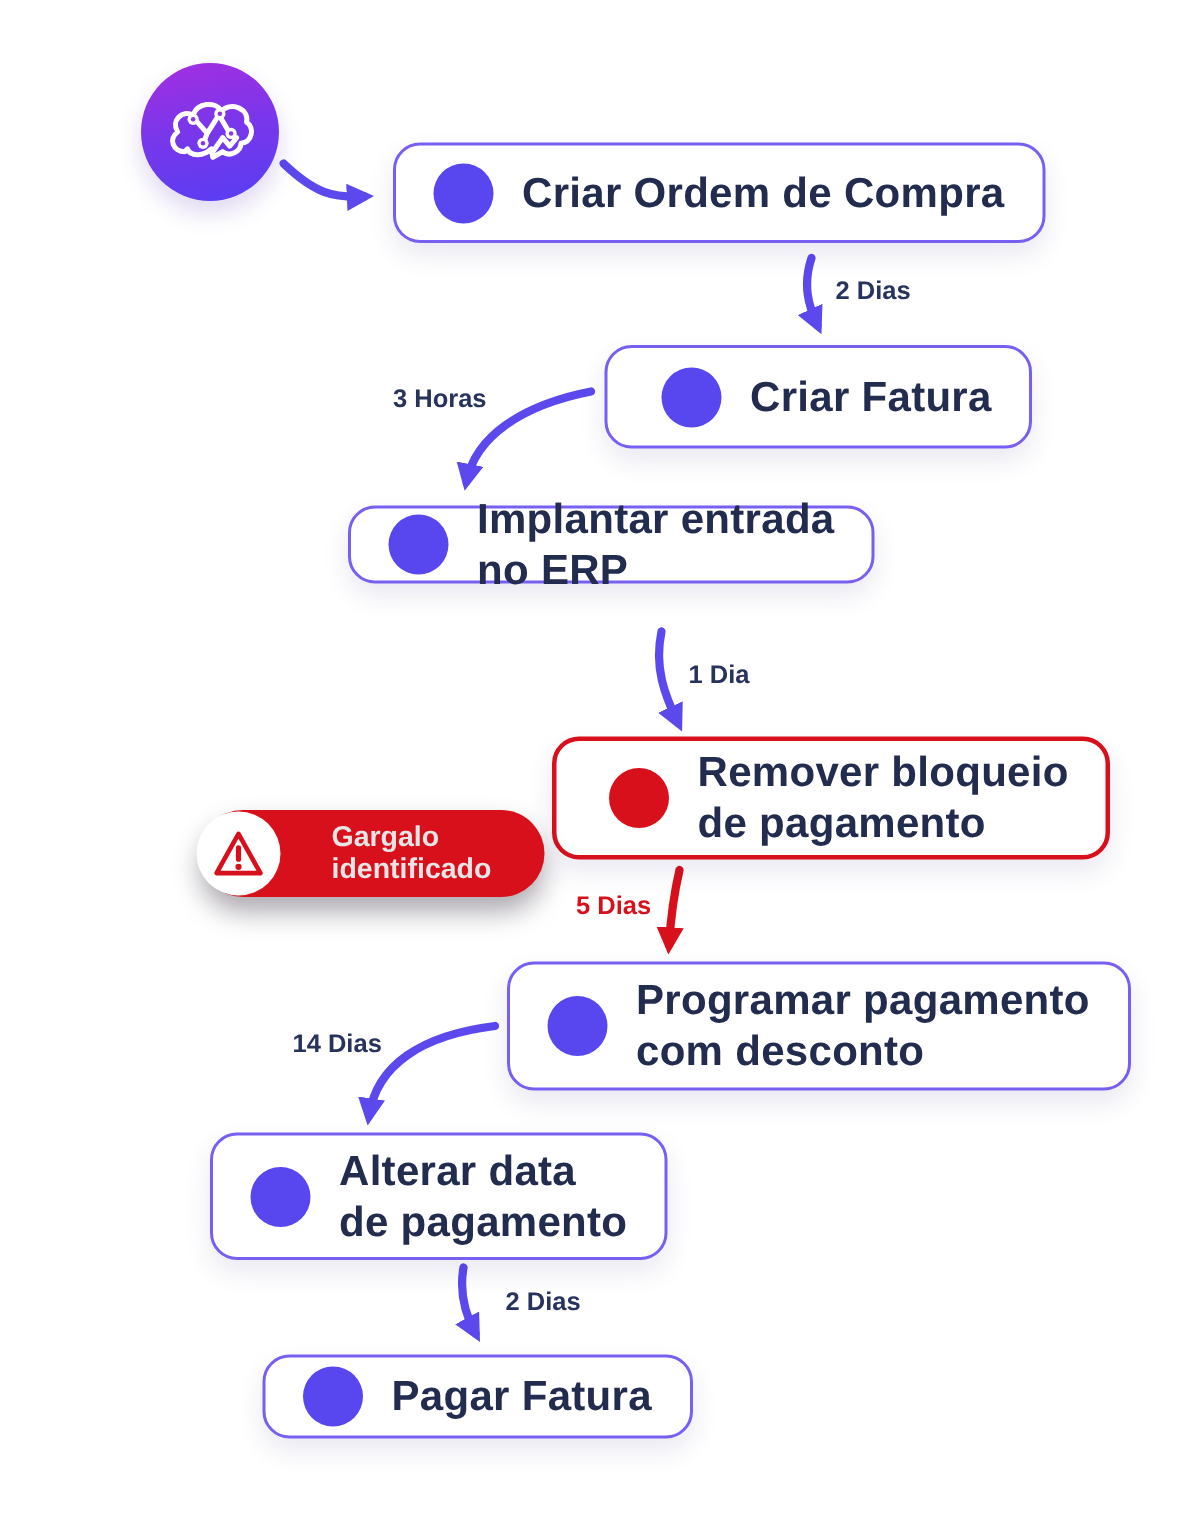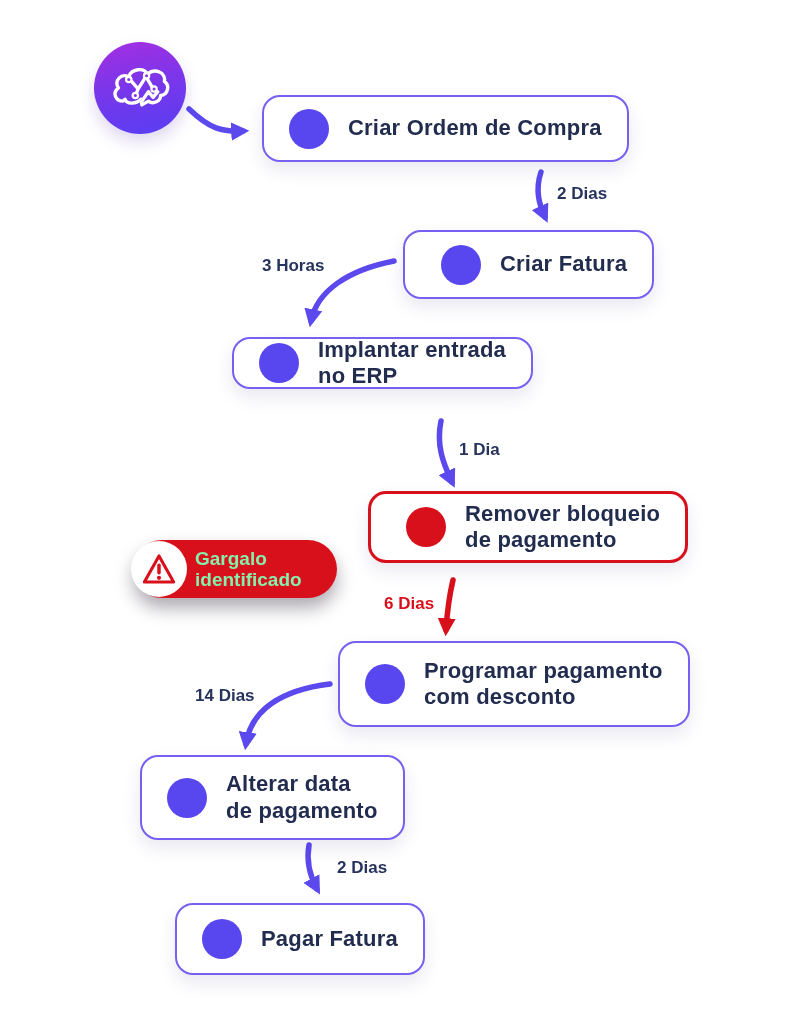--- a/index.html
+++ b/index.html
@@ -16,36 +16,36 @@
   }
   .node{
     position:absolute;display:flex;align-items:center;gap:19px;
     background:#ffffff;border:2.5px solid #7660f2;border-radius:18px;
     padding:0 25px;box-sizing:border-box;
     box-shadow:0 8px 18px rgba(44,32,120,0.10);
   }
   .node.bottleneck{border-color:#d8101c;border-width:3px;}
   .dot{width:40px;height:40px;border-radius:50%;background:#5846ef;flex:none;}
   .node.bottleneck .dot{background:#d8101c;}
-  .node-label{font-weight:bold;color:#222c4f;font-size:22px;line-height:1.2;letter-spacing:0.2px;}
+  .node-label{font-weight:bold;color:#222c4f;font-size:28px;line-height:1.2;letter-spacing:0.2px;}
   .node-label span{display:block;white-space:nowrap;}
   .edge-label{
     position:absolute;font-weight:bold;font-size:17px;color:#26335c;white-space:nowrap;
   }
   .edge-label.red{color:#d8101c;}
   .badge{
     position:absolute;left:133px;top:540px;height:58px;display:flex;align-items:center;
     background:#d8101c;border-radius:30px;padding:0 22px 0 62px;
     box-shadow:0 10px 18px rgba(20,10,30,0.35);
   }
   .badge-circle{
     position:absolute;left:-2px;top:1px;width:56px;height:56px;border-radius:50%;
     background:#ffffff;display:flex;align-items:center;justify-content:center;
   }
-  .badge-text{color:#86efac;font-weight:bold;font-size:19px;line-height:1.12;width:120px;}
+  .badge-text{color:#e5e5e5;font-weight:bold;font-size:19px;line-height:1.12;width:120px;margin-left:26px;}
 </style>
 </head>
 <body>
 
 <div class="canvas">
 
   <svg class="edges-svg">
     <defs>
       <marker id="ah" viewBox="0 0 10 10" refX="6.5" refY="5" markerWidth="3.3" markerHeight="3.3" orient="auto-start-reverse">
         <path d="M0,0 L10,5 L0,10 z" fill="#5b49ee"></path>
@@ -101,21 +101,21 @@
   </div>
 
   <div class="node" style="left:232px;top:337px;height:52px;">
     <span class="dot"></span>
     <span class="node-label">
         <span>Implantar entrada</span>
         <span>no ERP</span>
       </span>
   </div>
 
-  <div class="node bottleneck" style="left:368px;top:491px;height:72px;padding-left:35px;">
+  <div class="node bottleneck" style="left:368px;top:491px;height:82px;padding-left:35px;">
     <span class="dot"></span>
     <span class="node-label">
         <span>Remover bloqueio</span>
         <span>de pagamento</span>
       </span>
   </div>
 
   <div class="node" style="left:338px;top:641px;height:86px;">
     <span class="dot"></span>
     <span class="node-label">
@@ -125,38 +125,38 @@
   </div>
 
   <div class="node" style="left:140px;top:755px;height:85px;align-items:center;">
     <span class="dot"></span>
     <span class="node-label">
         <span>Alterar data</span>
         <span>de pagamento</span>
       </span>
   </div>
 
-  <div class="node" style="left:175px;top:903px;height:72px;">
+  <div class="node" style="left:175px;top:903px;height:56px;">
     <span class="dot"></span>
     <span class="node-label">
         <span>Pagar Fatura</span>
       </span>
   </div>
 
   <div class="badge">
     <span class="badge-circle">
       <svg width="40" height="40" viewBox="0 0 52 52">
         <path d="M26,9 L45,43 L7,43 Z" fill="none" stroke="#d8101c" stroke-width="4" stroke-linejoin="round"></path>
         <line x1="26" y1="21" x2="26" y2="31" stroke="#d8101c" stroke-width="4.5" stroke-linecap="round"></line>
         <circle cx="26" cy="37.5" r="2.7" fill="#d8101c"></circle>
       </svg>
     </span>
     <span class="badge-text">Gargalo identificado</span>
   </div>
 
   <div class="edge-label" style="left:557px;top:184px;">2 Dias</div>
   <div class="edge-label" style="left:262px;top:256px;">3 Horas</div>
   <div class="edge-label" style="left:459px;top:440px;">1 Dia</div>
-  <div class="edge-label red" style="left:384px;top:594px;">6 Dias</div>
+  <div class="edge-label red" style="left:384px;top:594px;">5 Dias</div>
   <div class="edge-label" style="left:195px;top:686px;">14 Dias</div>
   <div class="edge-label" style="left:337px;top:858px;">2 Dias</div>
 
 </div>
 
 </body></html>

